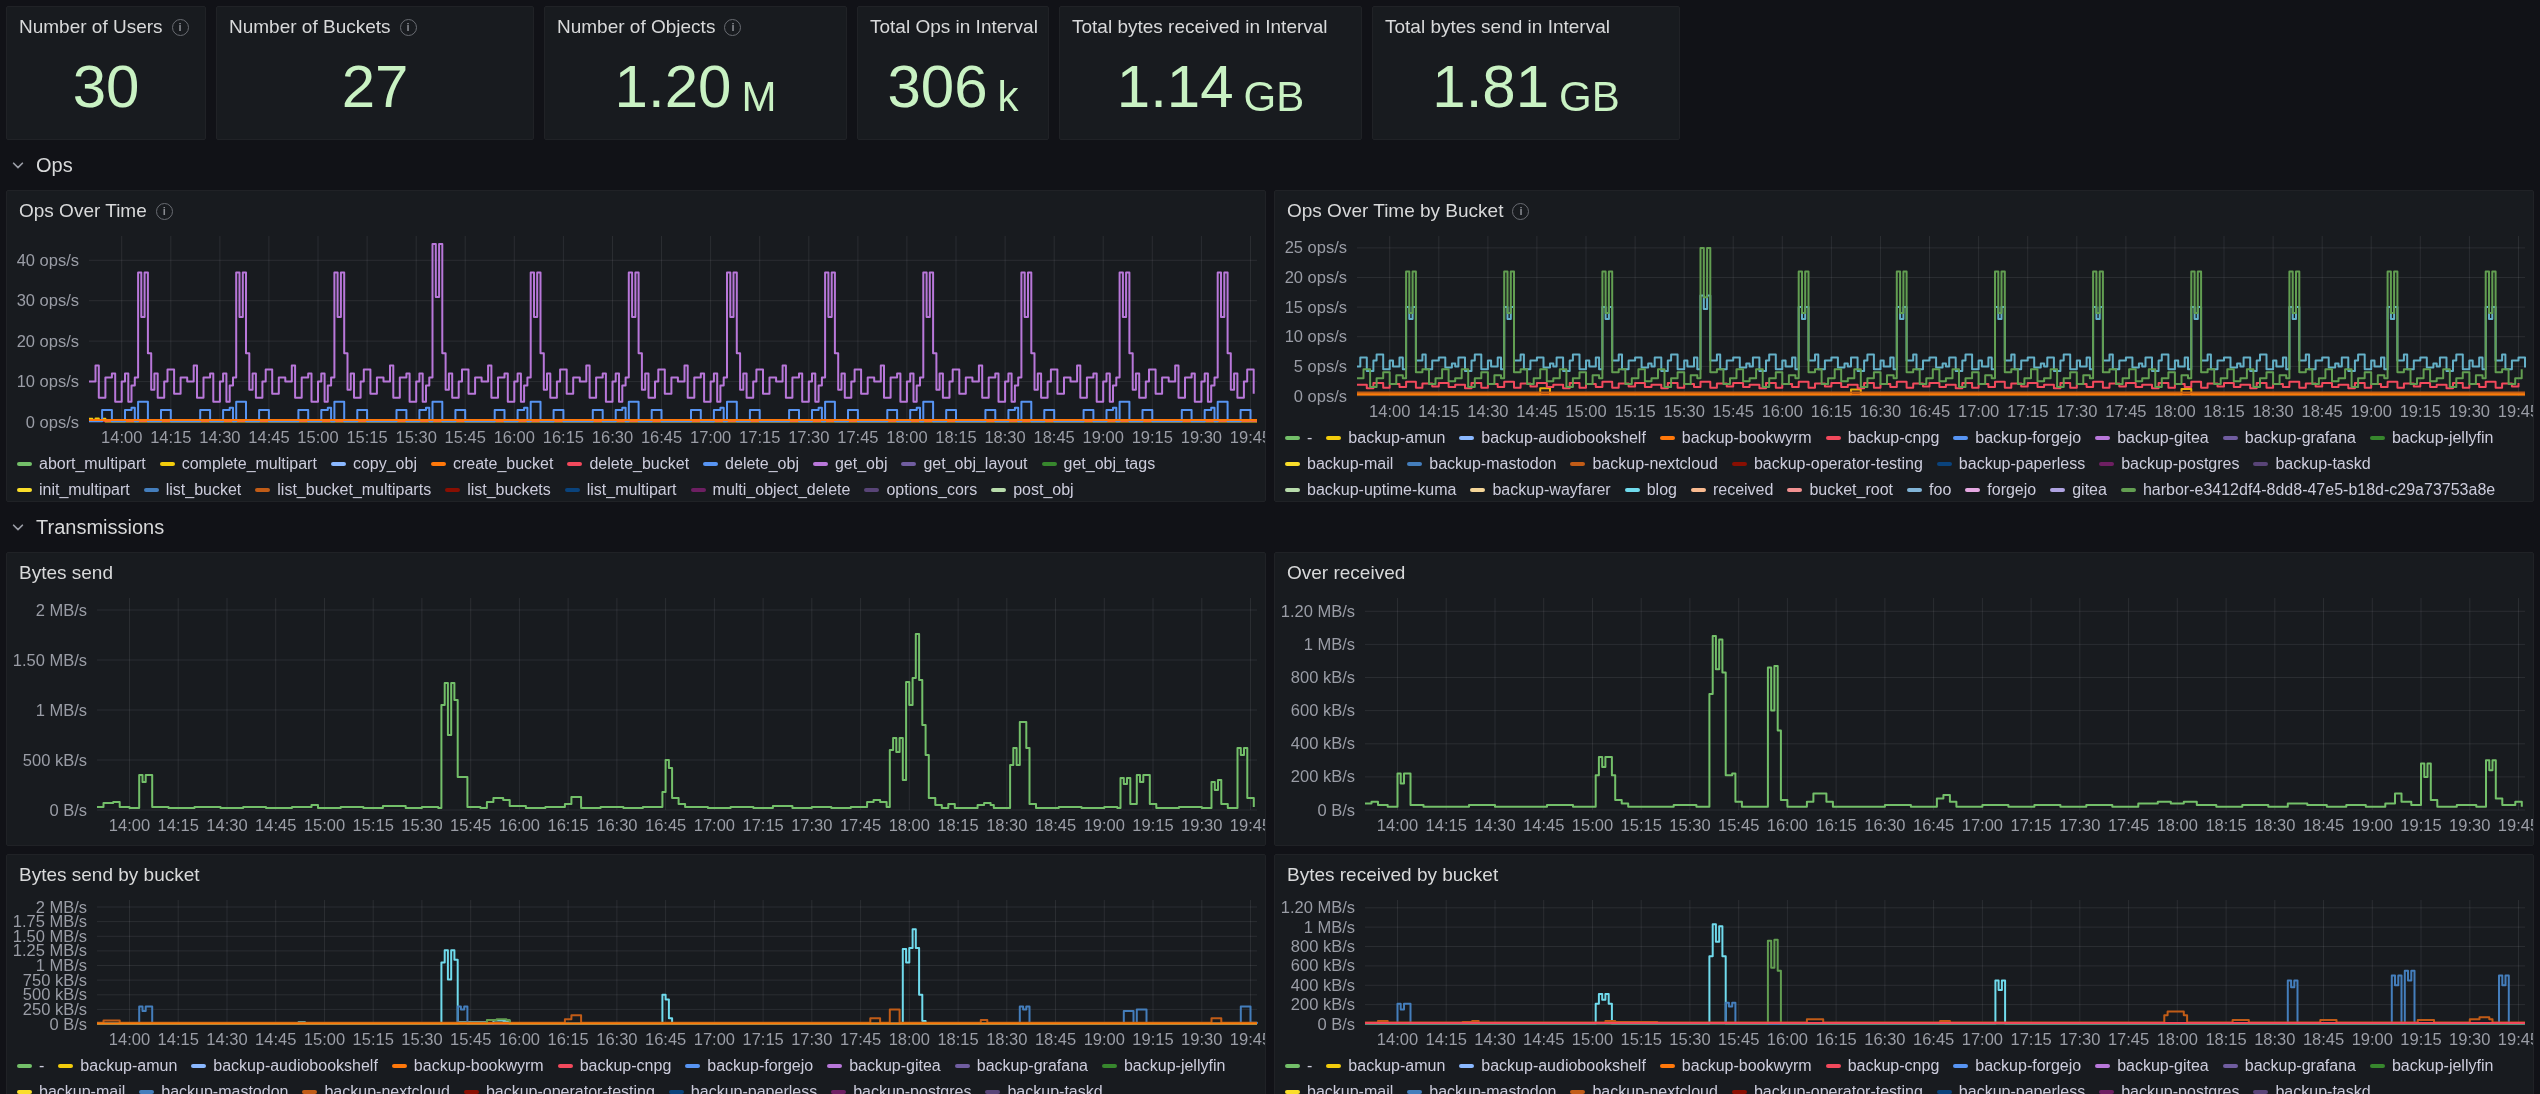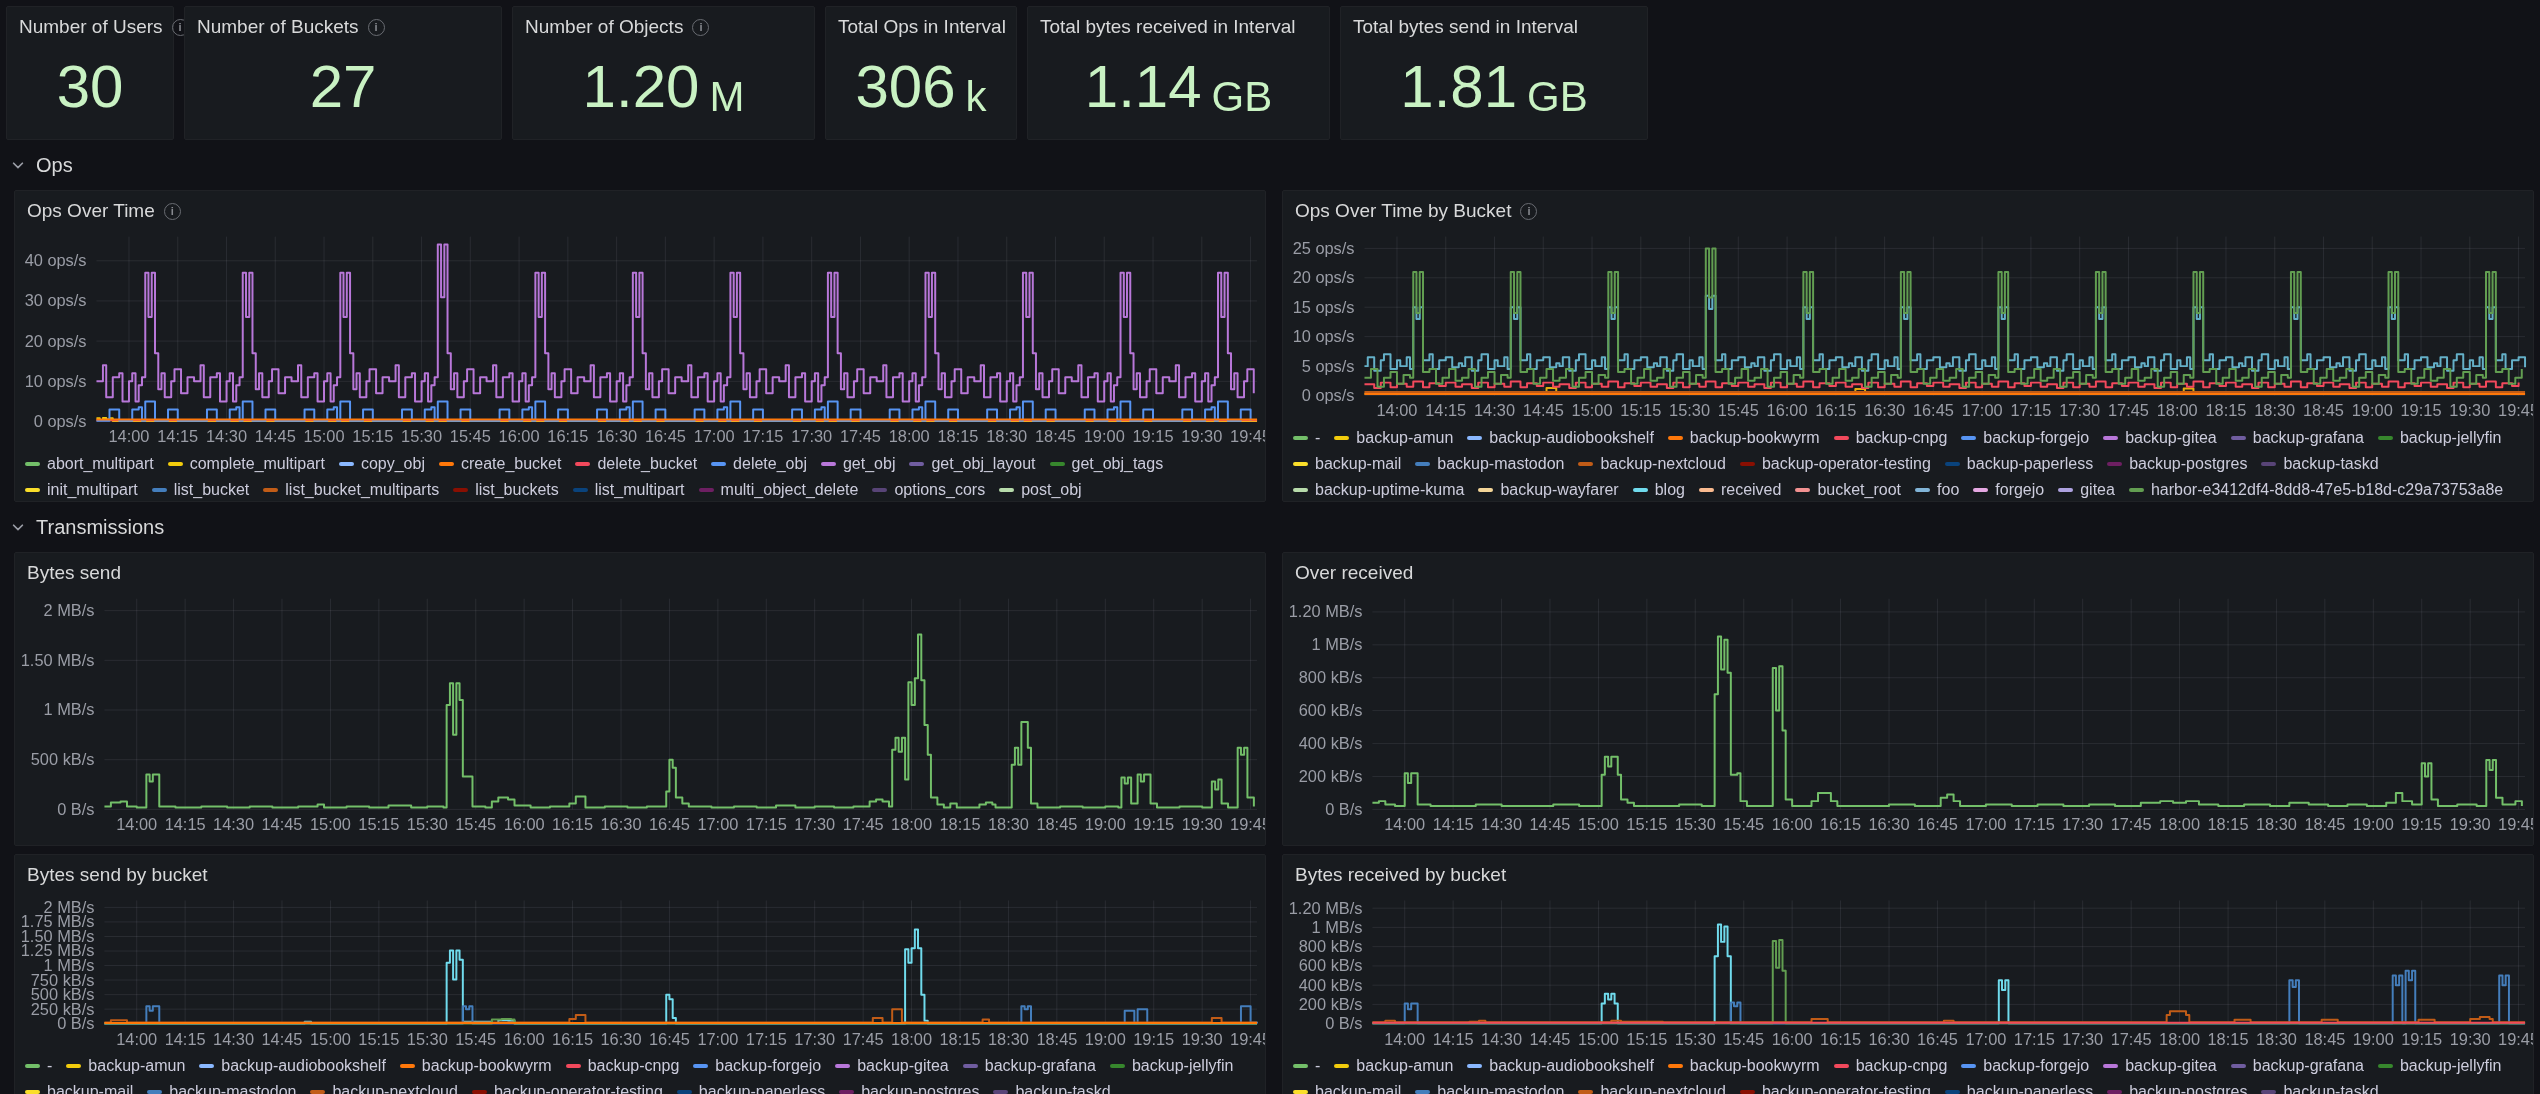--- a/index.html
+++ b/index.html
@@ -10,21 +10,21 @@
     font-family: "Liberation Sans", sans-serif;
     color: #D8D9DA;
   }
   .dashboard { padding: 6px; display: flex; flex-direction: column; gap: 8px; }
 
   .panel { background: #181B1F; border: 1px solid #202226; border-radius: 2px; }
 
   
   .stat-row { display: flex; gap: 10px; }
   .stat { height: 134px; position: relative; flex: 0 0 auto; }
-  .stat:nth-child(1){ width: 168px; }
+  .stat:nth-child(1){ width: 200px; }
   .stat:nth-child(2){ width: 318px; }
   .stat:nth-child(3){ width: 303px; }
   .stat:nth-child(4){ width: 192px; }
   .stat:nth-child(5){ width: 303px; }
   .stat:nth-child(6){ width: 308px; }
 
   .panel-header { display: flex; align-items: center; gap: 9px; padding: 9px 12px 4px 12px;
     font-size: 19px; font-weight: 500; color: #D8D9DA; white-space: nowrap; }
   .info-icon { width: 17px; height: 17px; border: 1.5px solid #696C72; border-radius: 50%;
     color: #898B91; font-size: 11px; font-weight: 700; display: inline-flex;
@@ -34,21 +34,21 @@
     display: flex; align-items: center; justify-content: center; }
   .stat-value { font-size: 60px; font-weight: 500; color: #C9F2C3; line-height: 1; }
   .stat-unit { font-size: 42px; font-weight: 500; color: #C9F2C3; margin-left: 10px; padding-top: 20px; }
   .stat-unit:empty { display: none; }
 
   .section-header { display: flex; align-items: center; gap: 11px; height: 34px;
     padding-left: 5px; font-size: 20px; font-weight: 500; color: #D8D9DA; cursor: pointer; }
   .chevron-icon { display: inline-flex; }
 
   .two-col { display: flex; gap: 8px; }
-  .two-col .panel { flex: 1 1 0; display: flex; flex-direction: column; overflow: hidden; margin-left: 8px; }
+  .two-col .panel { flex: 1 1 0; display: flex; flex-direction: column; overflow: hidden; }
   .ops-row .panel { height: 312px; }
   .bytes-row .panel { height: 294px; }
   .bucket-row .panel { height: 312px; }
 
   svg.chart { display: block; width: 100%; flex: 0 0 auto; }
   .h222 { height: 222px; } .h196 { height: 196px; }
   .h248 { height: 248px; } .h160 { height: 160px; }
   svg text.tick { font-family: "Liberation Sans", sans-serif; font-size: 16.5px; fill: #9A9DA6; }
 
   .legend { list-style: none; margin: 5px 0 0 0; padding: 0 10px;

